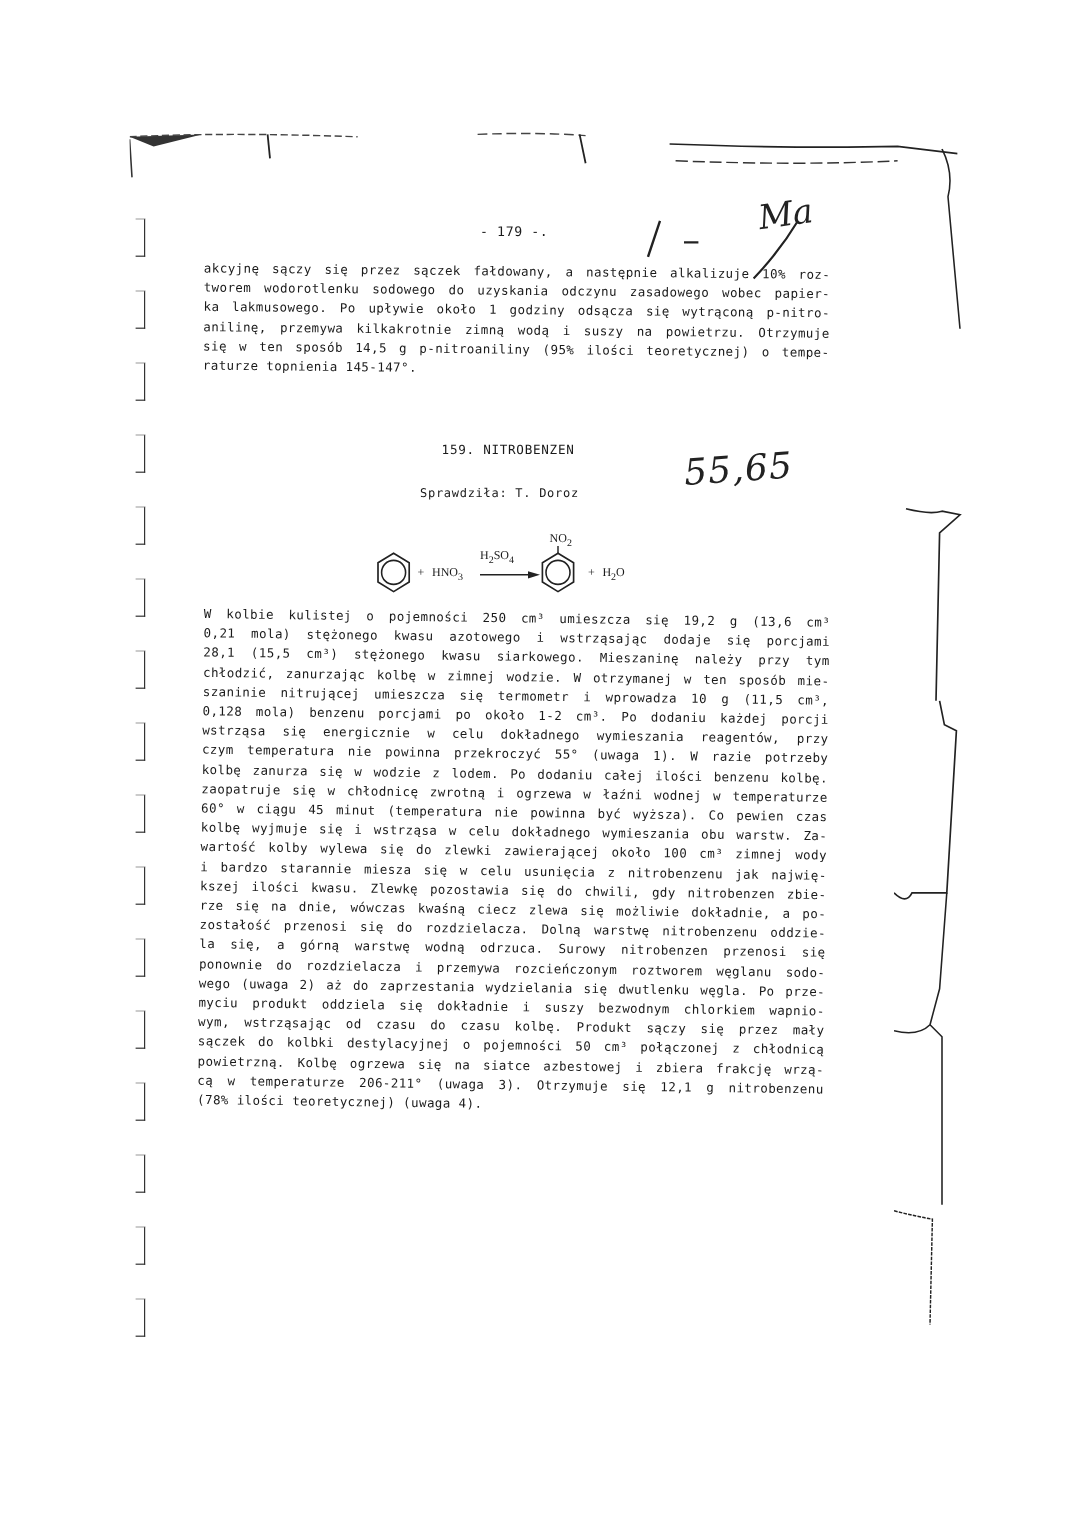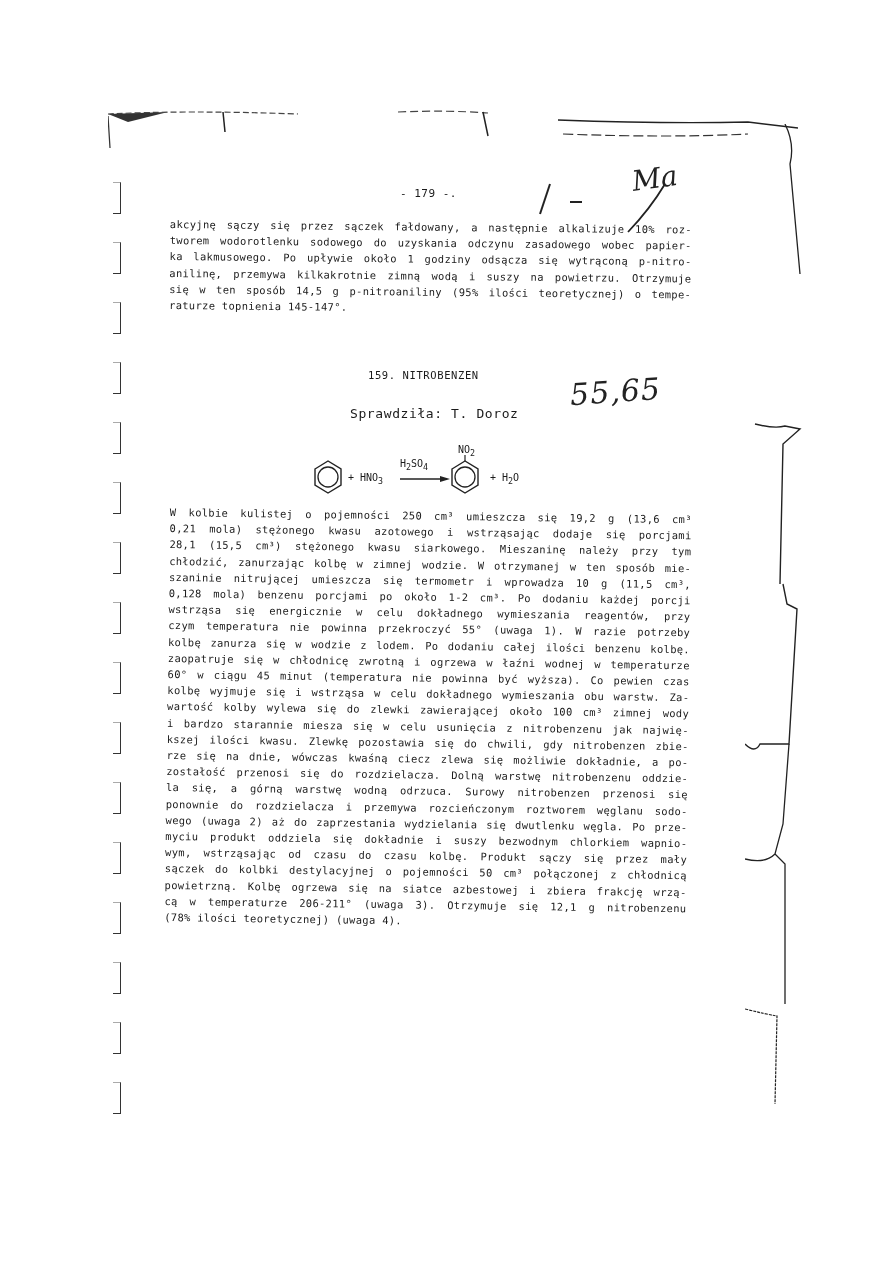--- a/index.html
+++ b/index.html
@@ -19,25 +19,25 @@
   .hw-number { left: 570px; top: 370px; font-size: 30px; transform: rotate(-4deg); letter-spacing: 1px; }
 
   .text-block { position: absolute; left: 170px; width: 522px; font-size: 10.4px;
                 line-height: 16.2px; letter-spacing: 0.35px; }
   .line { display: block; white-space: nowrap; text-align: justify; text-align-last: justify; }
   .line.last { text-align-last: left; }
   .para-top { top: 212px; transform: rotate(0.6deg); transform-origin: left top; }
   .para-main { top: 500px; transform: rotate(0.8deg); transform-origin: left top; }
 
   .section-title { position: absolute; left: 368px; top: 365px; font-size: 10.5px; letter-spacing: 0.6px; text-align: right; }
-  .checked-by { position: absolute; left: 350px; top: 402px; font-size: 13px; letter-spacing: 0.6px; }
+  .checked-by { position: absolute; left: 350px; top: 402px; font-size: 10px; letter-spacing: 0.6px; }
 
   .reaction { position: absolute; left: 300px; top: 440px; width: 260px; height: 60px; font-size: 10px; }
   .reaction svg { position: absolute; left: 0; top: 0; }
-  .reaction span { position: absolute; white-space: nowrap; }
+  .reaction span { position: absolute; white-space: nowrap; font-family: Liberation Serif, serif; }
 </style>
 </head>
 <body>
 
 <div class="page">
 
   <svg class="scan-top" viewBox="0 0 690 40" width="690" height="40">
     <path d="M0 6 L60 4 L20 14 Z" fill="#333"></path>
     <path d="M0 6 Q80 2 190 6" stroke="#444" stroke-width="1.2" fill="none" stroke-dasharray="6 3"></path>
     <path d="M115 4 L117 24" stroke="#222" stroke-width="1.5"></path>

